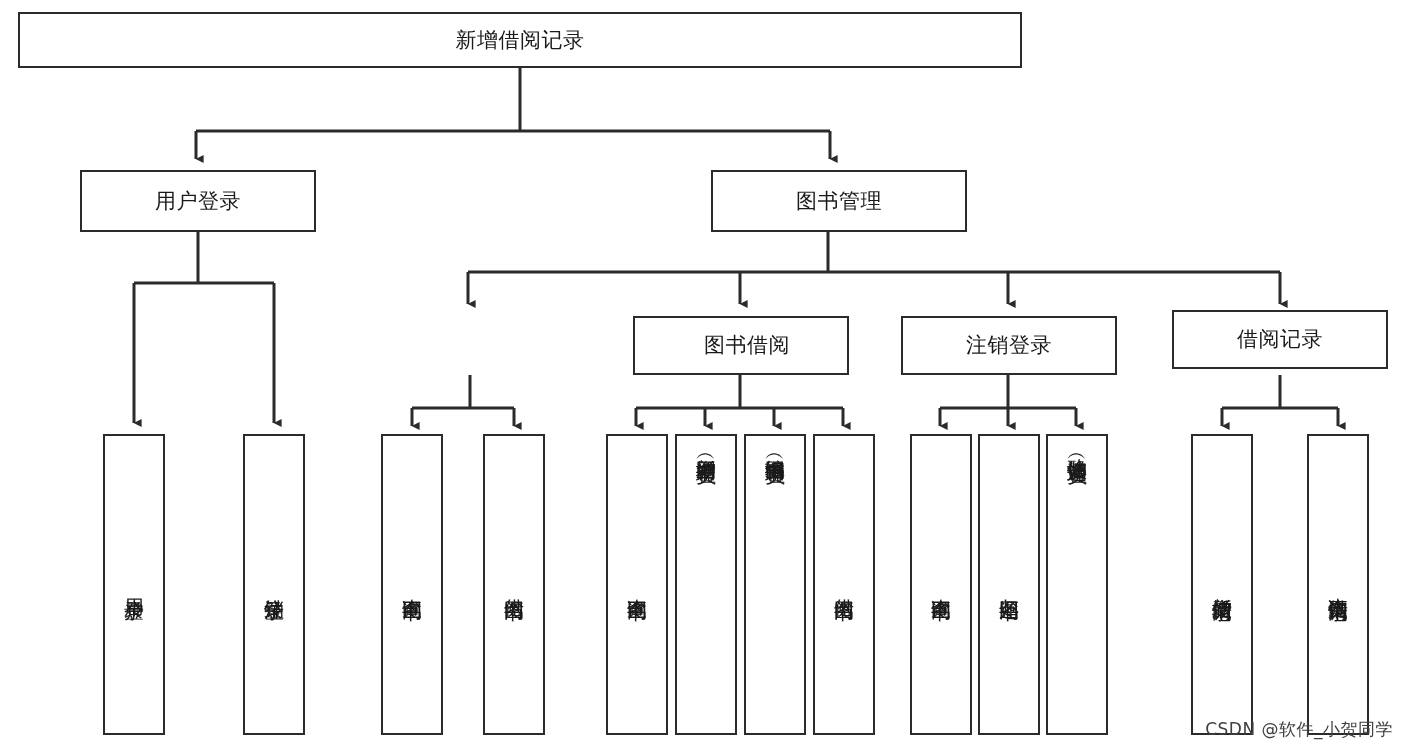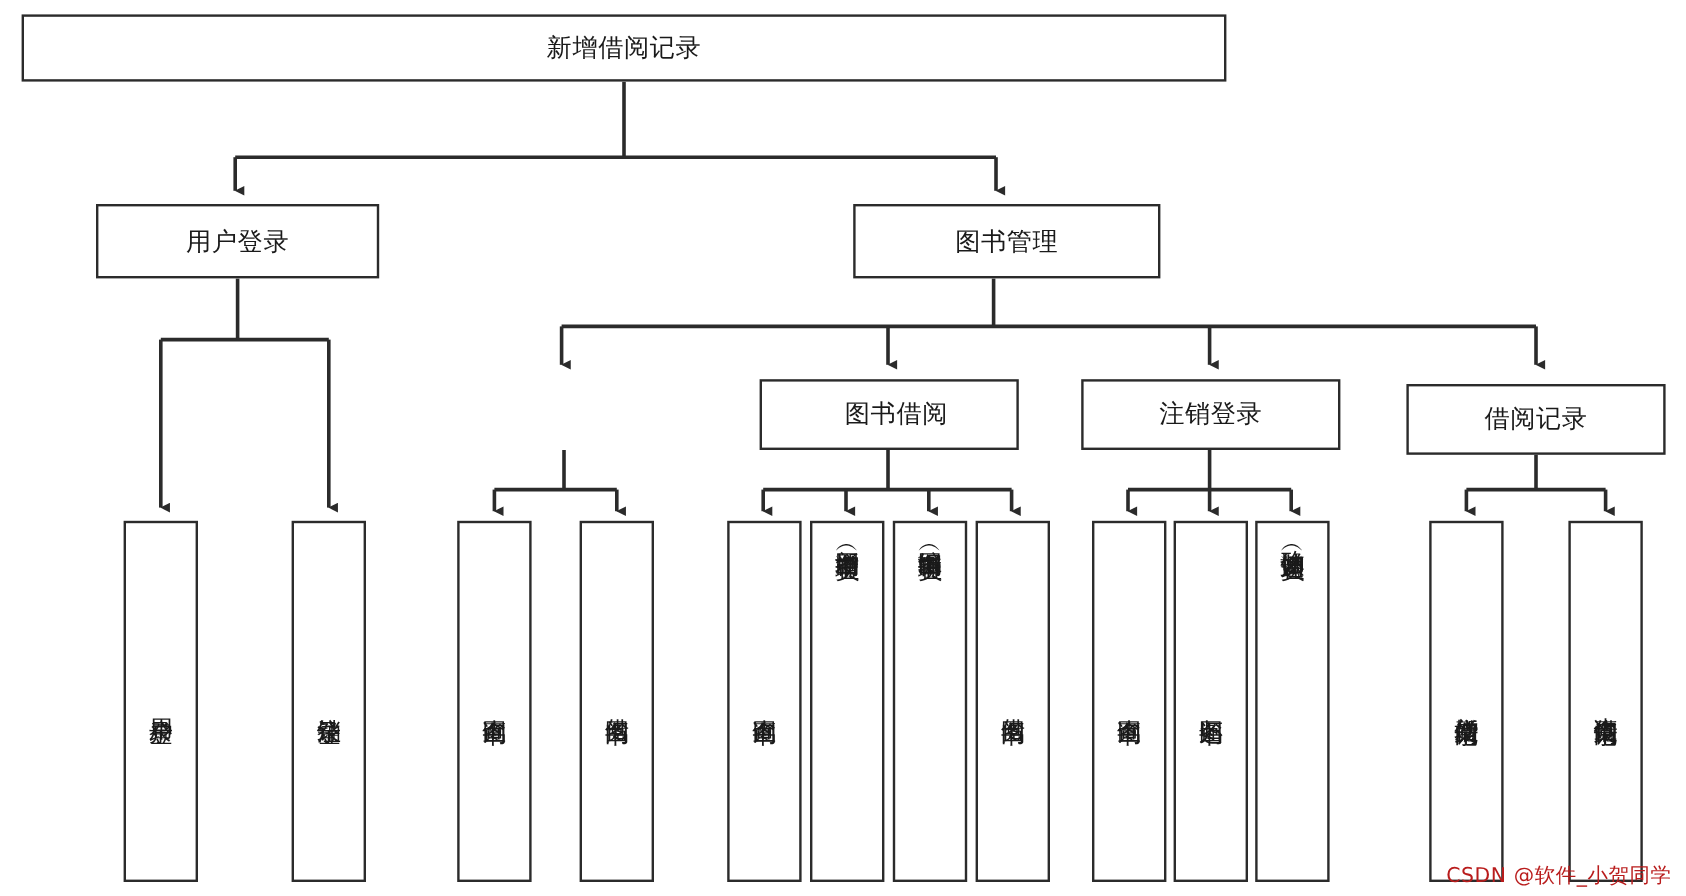--- a/index.html
+++ b/index.html
@@ -58,21 +58,21 @@
     letter-spacing: 1px;
   }
   .node.vertical.centered {
     align-items: center;
     padding-top: 0;
   }
   .watermark {
     position: absolute;
     right: 12px;
     bottom: 6px;
-    color: #b91c1c;
+    color: #404040;
     font-size: 17px;
     letter-spacing: 0.5px;
     z-index: 5;
     white-space: nowrap;
   }
 </style>
 </head>
 <body>
 
 <div id="diagram-root">
@@ -141,21 +141,21 @@
 
 
   <div class="node horizontal" style="left:633px; top:316px; width:216px; height:59px;padding-left:12px;">
     <span class="node-label">图书借阅</span>
   </div>
 
   <div class="node horizontal" style="left:901px; top:316px; width:216px; height:59px;">
     <span class="node-label">注销登录</span>
   </div>
 
-  <div class="node horizontal" style="left:1172px; top:320px; width:216px; height:59px;">
+  <div class="node horizontal" style="left:1172px; top:310px; width:216px; height:59px;">
     <span class="node-label">借阅记录</span>
   </div>
 
   <div class="node vertical centered" style="left:103px; top:434px; width:62px; height:301px;">
     <span class="node-label">用户登录</span>
   </div>
 
   <div class="node vertical centered" style="left:243px; top:434px; width:62px; height:301px;">
     <span class="node-label">注销登录</span>
   </div>

